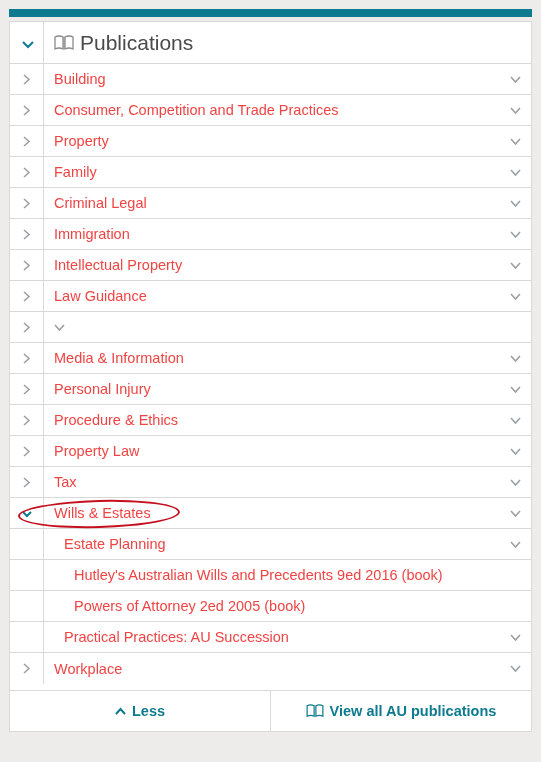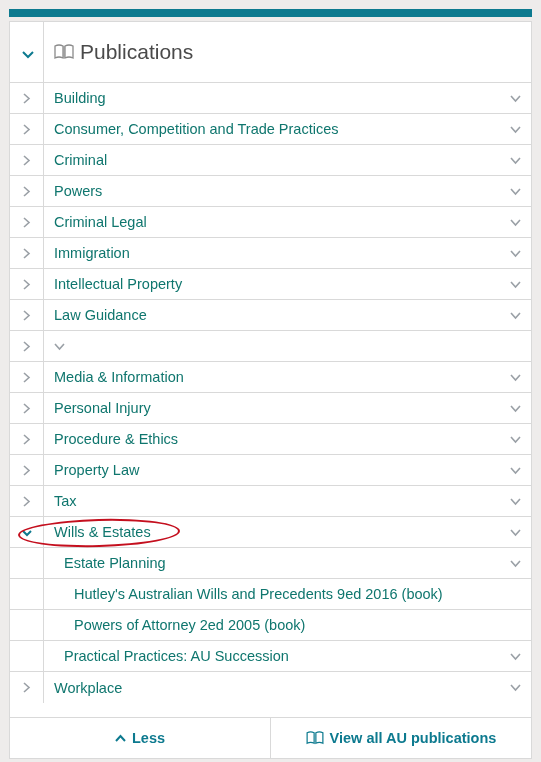--- a/index.html
+++ b/index.html
@@ -30,21 +30,21 @@
     display: flex;
     align-items: center;
     justify-content: center;
     align-self: stretch;
     border-right: 1px solid #d9d9d9;
   }
   .header-title-wrap {
     display: flex;
     align-items: center;
     gap: 6px;
-    padding: 18px 10px;
+    padding: 8px 10px;
     flex: 1;
   }
   .header-title {
     font-size: 21px;
     color: #4a4a4a;
     font-weight: 400;
   }
   .book-icon svg { display: block; }
   .row {
     display: flex;
@@ -62,21 +62,21 @@
     border-right: 1px solid #d9d9d9;
   }
   .row-content {
     flex: 1;
     display: flex;
     align-items: center;
     padding: 6px 10px 6px 10px;
   }
   .row-label {
     font-size: 14.5px;
-    color: #0f766e;
+    color: #ef4444;
     flex: 1;
   }
   .row-chevron {
     padding: 0 10px;
     display: flex;
     align-items: center;
   }
   .chevron {
     width: 11px;
     height: 11px;
@@ -94,21 +94,21 @@
   .sub-row.deep .row-content {
     padding-left: 30px;
   }
   .blank-toggle {
     width: 34px;
     border-right: 1px solid #d9d9d9;
   }
   .footer {
     display: flex;
     border-top: 1px solid #d9d9d9;
-    margin-top: 14px;
+    margin-top: 6px;
   }
   .footer-btn {
     flex: 1;
     display: flex;
     align-items: center;
     justify-content: center;
     gap: 6px;
     padding: 12px 8px;
     font-size: 14.5px;
     font-weight: 600;
@@ -204,41 +204,41 @@
 
     <div class="row">
       <div class="row-toggle">
           <span class="chevron chevron-right">
             <svg width="11" height="11" viewBox="0 0 11 11">
               <path d="M3 1 L8 5.5 L3 10"></path>
             </svg>
           </span>
         </div>
       <div class="row-content">
-          <span class="row-label">Criminal</span>
-        </div>
-      <div class="row-chevron">
-          <span class="chevron chevron-down">
-            <svg width="11" height="11" viewBox="0 0 11 11">
-              <path d="M1 3 L5.5 8 L10 3"></path>
-            </svg>
-          </span>
-        </div>
-    </div>
-
-    <div class="row">
-      <div class="row-toggle">
-          <span class="chevron chevron-right">
-            <svg width="11" height="11" viewBox="0 0 11 11">
-              <path d="M3 1 L8 5.5 L3 10"></path>
-            </svg>
-          </span>
-        </div>
-      <div class="row-content">
-          <span class="row-label">Powers</span>
+          <span class="row-label">Property</span>
+        </div>
+      <div class="row-chevron">
+          <span class="chevron chevron-down">
+            <svg width="11" height="11" viewBox="0 0 11 11">
+              <path d="M1 3 L5.5 8 L10 3"></path>
+            </svg>
+          </span>
+        </div>
+    </div>
+
+    <div class="row">
+      <div class="row-toggle">
+          <span class="chevron chevron-right">
+            <svg width="11" height="11" viewBox="0 0 11 11">
+              <path d="M3 1 L8 5.5 L3 10"></path>
+            </svg>
+          </span>
+        </div>
+      <div class="row-content">
+          <span class="row-label">Family</span>
         </div>
       <div class="row-chevron">
           <span class="chevron chevron-down">
             <svg width="11" height="11" viewBox="0 0 11 11">
               <path d="M1 3 L5.5 8 L10 3"></path>
             </svg>
           </span>
         </div>
     </div>
 

